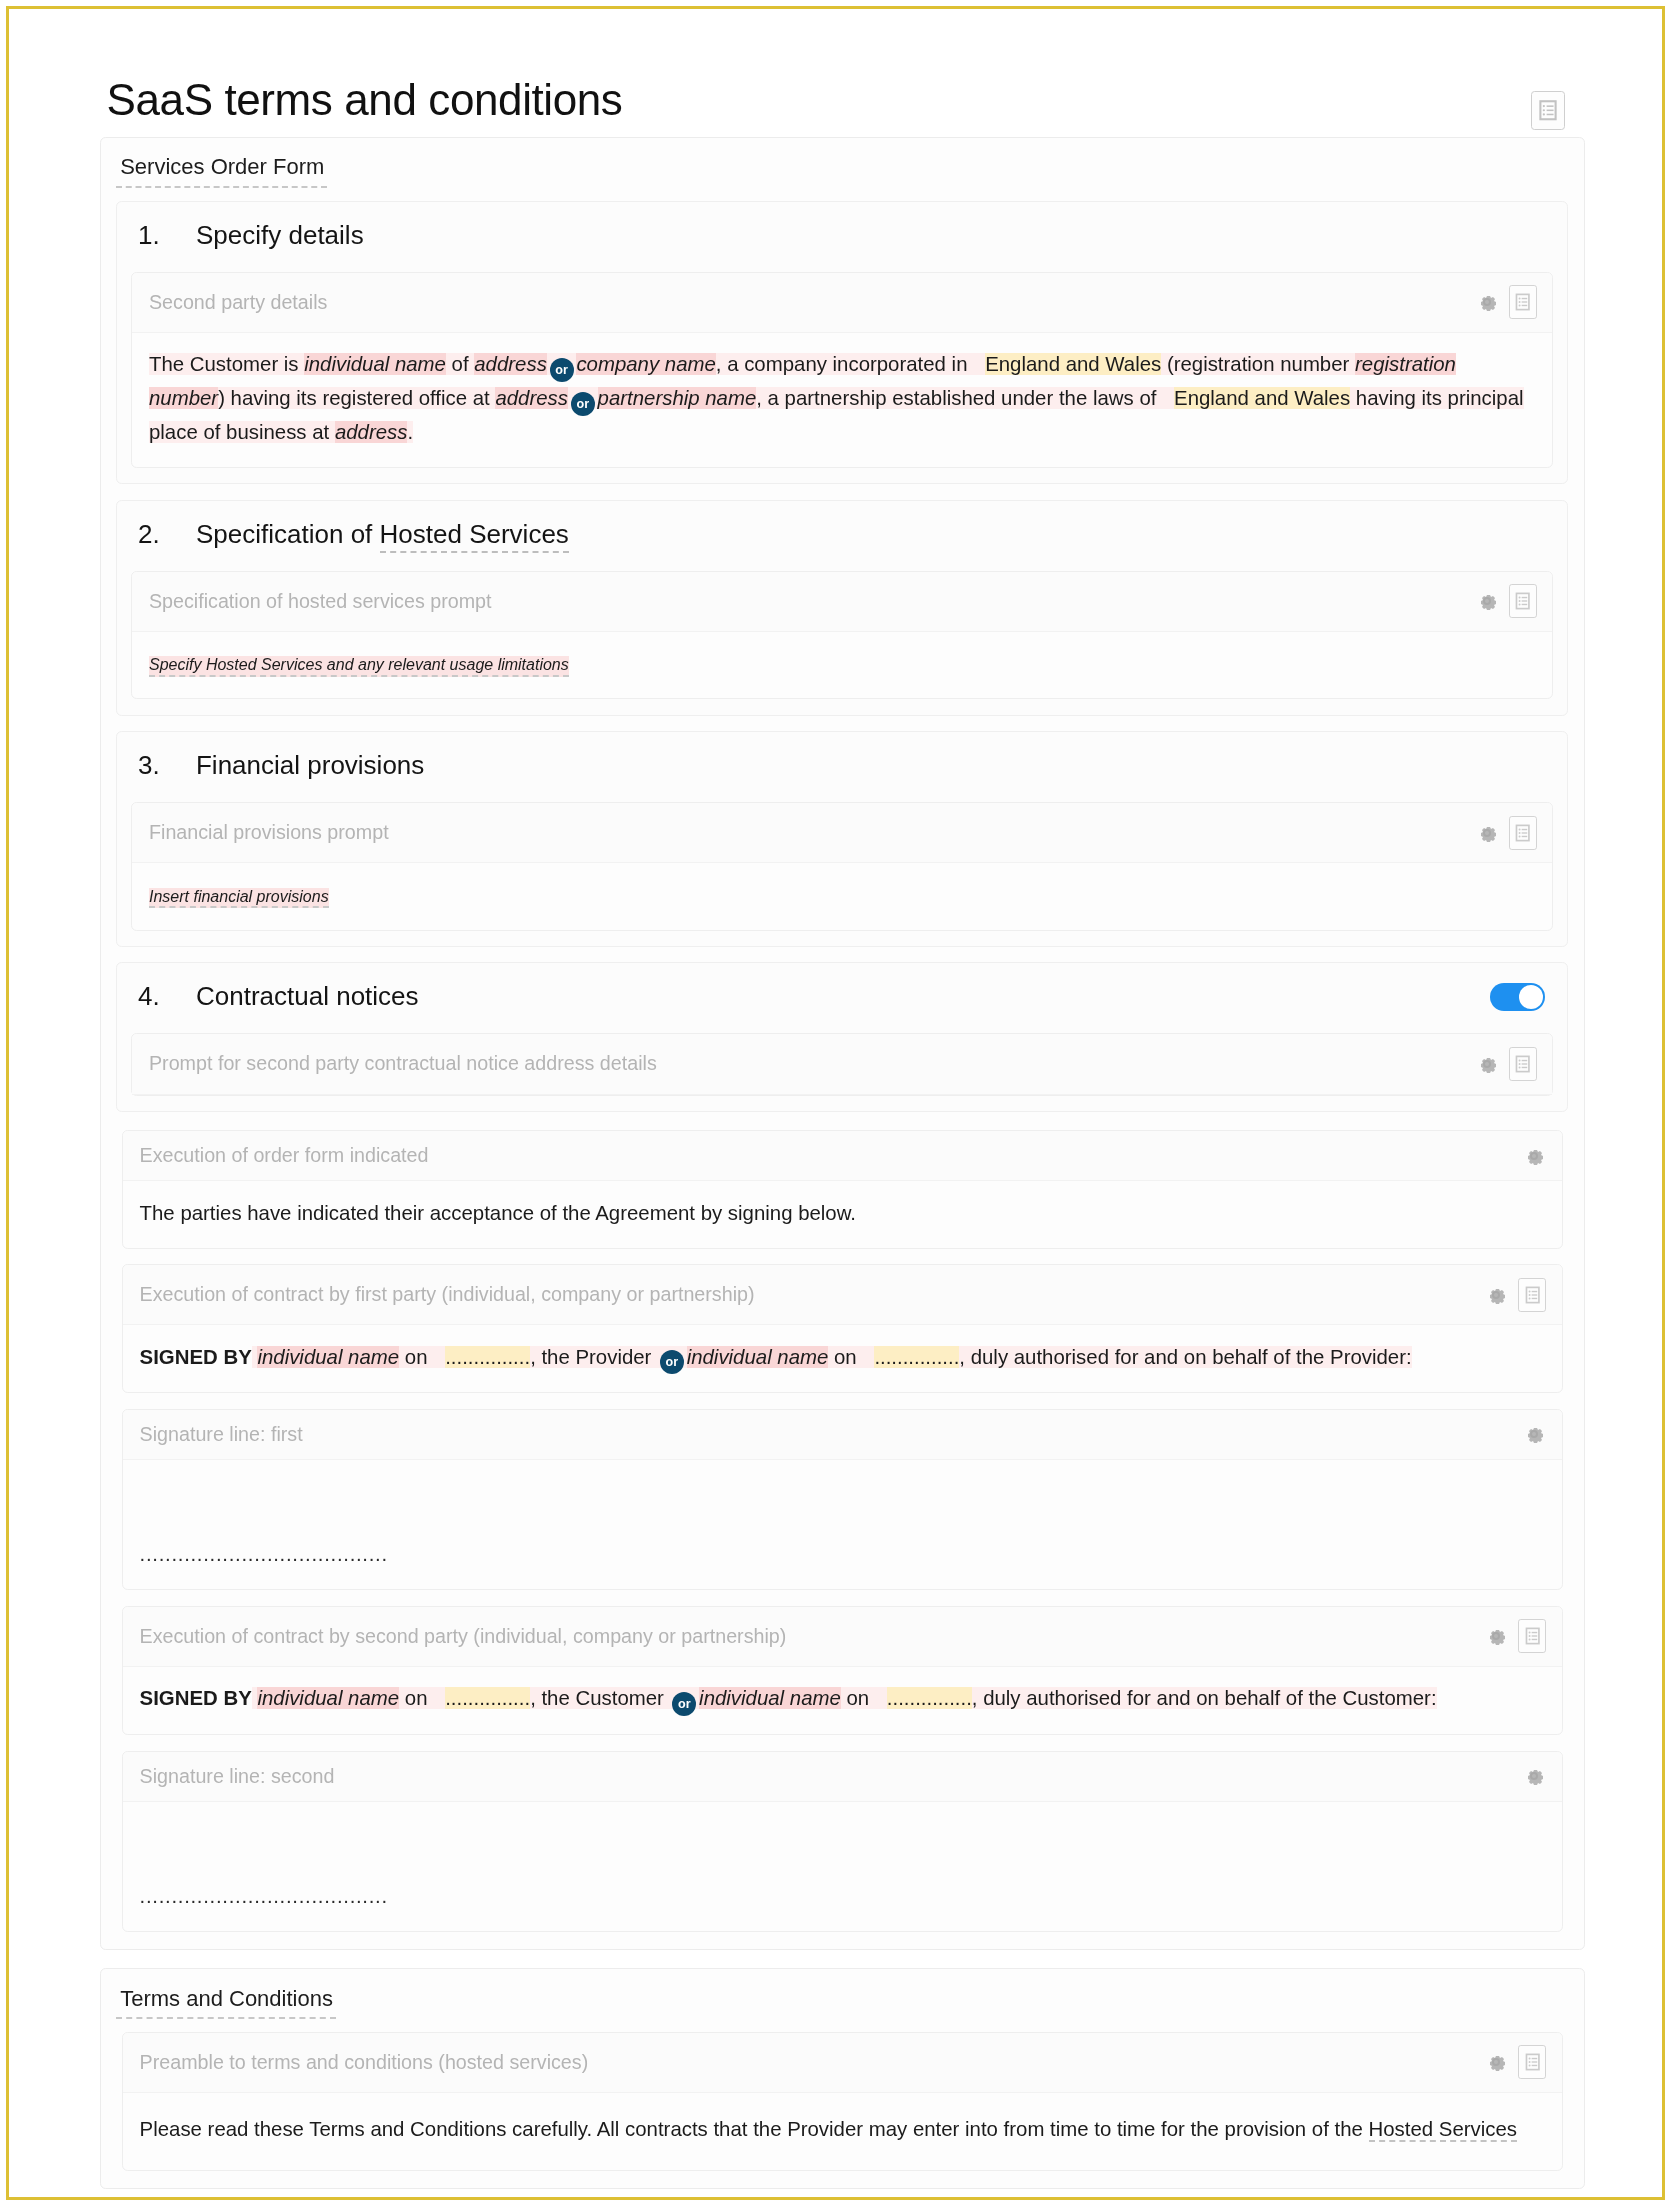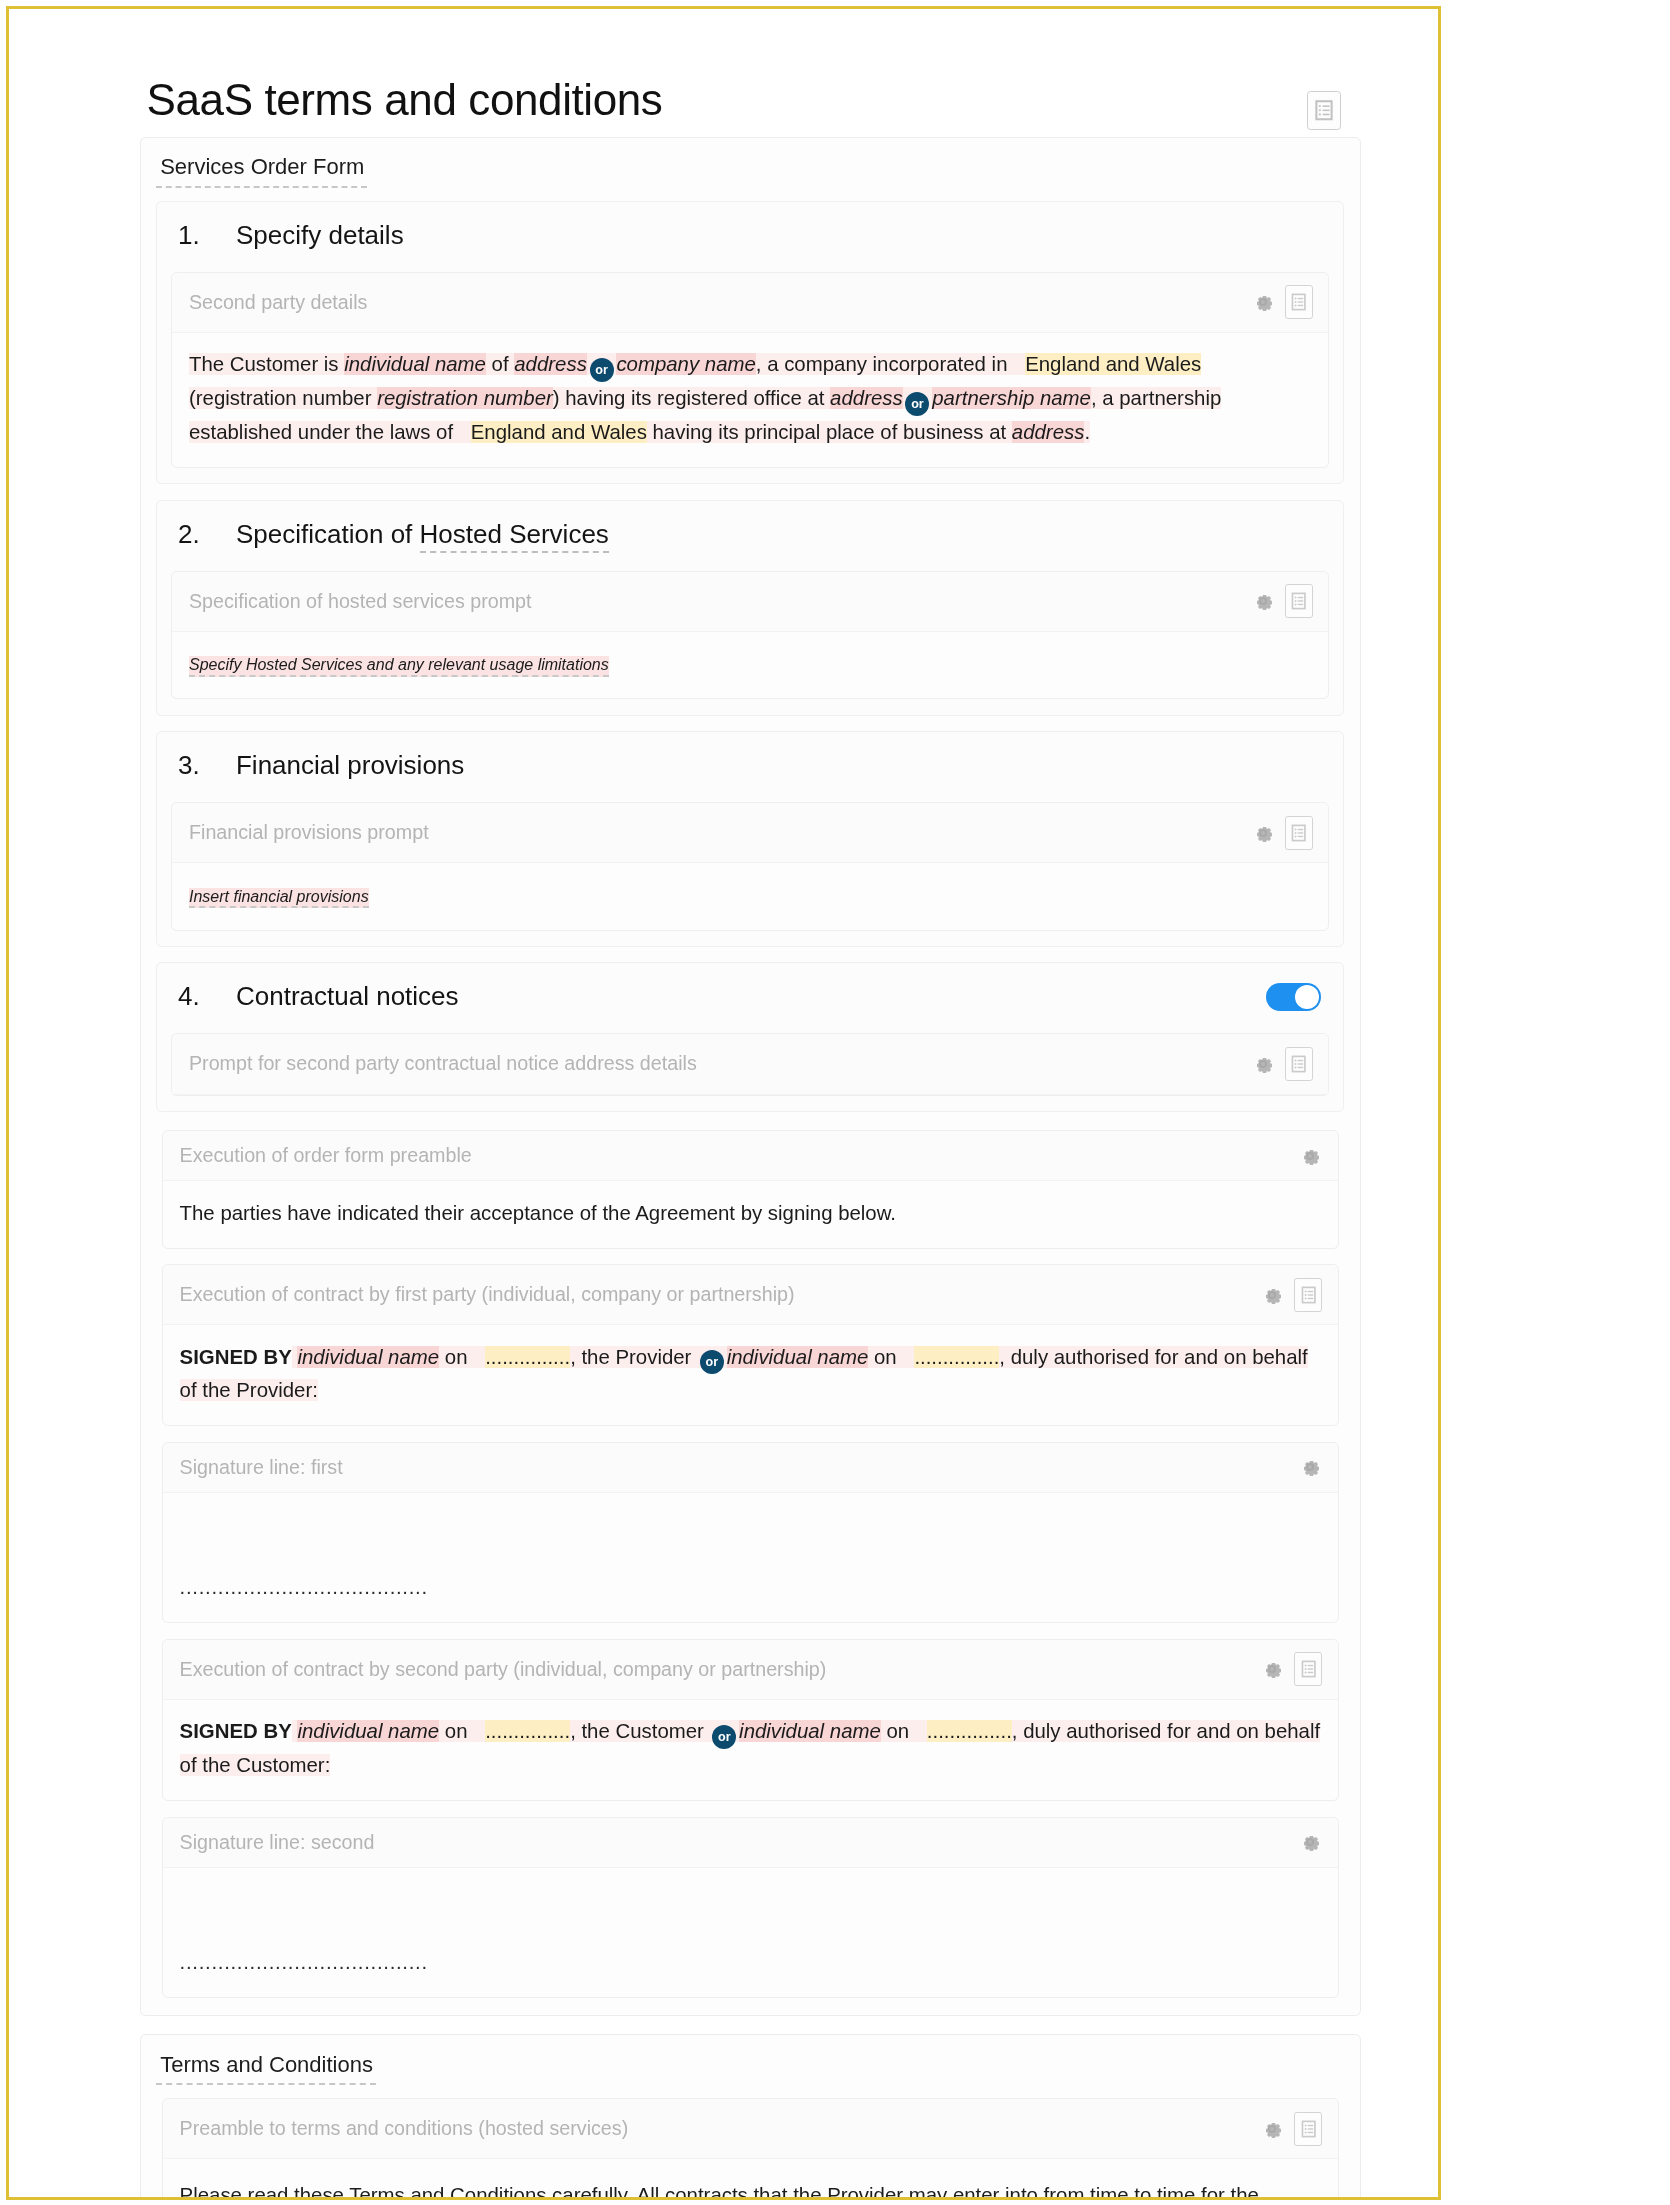--- a/index.html
+++ b/index.html
@@ -8,25 +8,24 @@
     width: 1670px;
     height: 2205px;
     background: #ffffff;
     font-family: "Liberation Sans", sans-serif;
     color: #1a1a1a;
     overflow: hidden;
   }
   .page-frame {
     position: absolute;
     left: 5.6px; top: 5.6px;
-    width: 1435px; height: 2194px;
+    width: 1659px; height: 2194px;
     border: 3.5px solid #ddc034;
     background: #ffffff;
     overflow: hidden;
-    padding-left: 40px;
   }
   .page-inner {
     padding: 67px 77px 0 91px;
   }
 
   
   .doc-header {
     display: flex;
     align-items: flex-start;
     justify-content: space-between;
@@ -348,21 +347,21 @@
                   </svg>
                 </span>
           </span>
         </div>
       </div>
     </div>
 
     
     <div class="field" style="margin:18px 5.6px 15.4px 5.6px;">
       <div class="field-head">
-        <span class="field-label">Execution of order form preamble</span>
+        <span class="field-label">Execution of order form indicated</span>
         <span class="field-tools">
           <span class="icon-gear"><svg width="24" height="24" viewBox="0 0 24 24">
                   <path fill="#a9a9a9" d="M12 8a4 4 0 100 8 4 4 0 000-8zm0 6a2 2 0 110-4 2 2 0 010 4z"></path>
                   <path fill="#a9a9a9" d="M21 12l-2-1 1-2-2-2-2 1-1-2h-3l-1 2-2-1-2 2 1 2-2 1v3l2 1-1 2 2 2 2-1 1 2h3l1-2 2 1 2-2-1-2 2-1z" opacity="0.85"></path>
                 </svg></span>
         </span>
       </div>
       <div class="field-body">The parties have indicated their acceptance of the Agreement by signing below.</div>
     </div>
 

